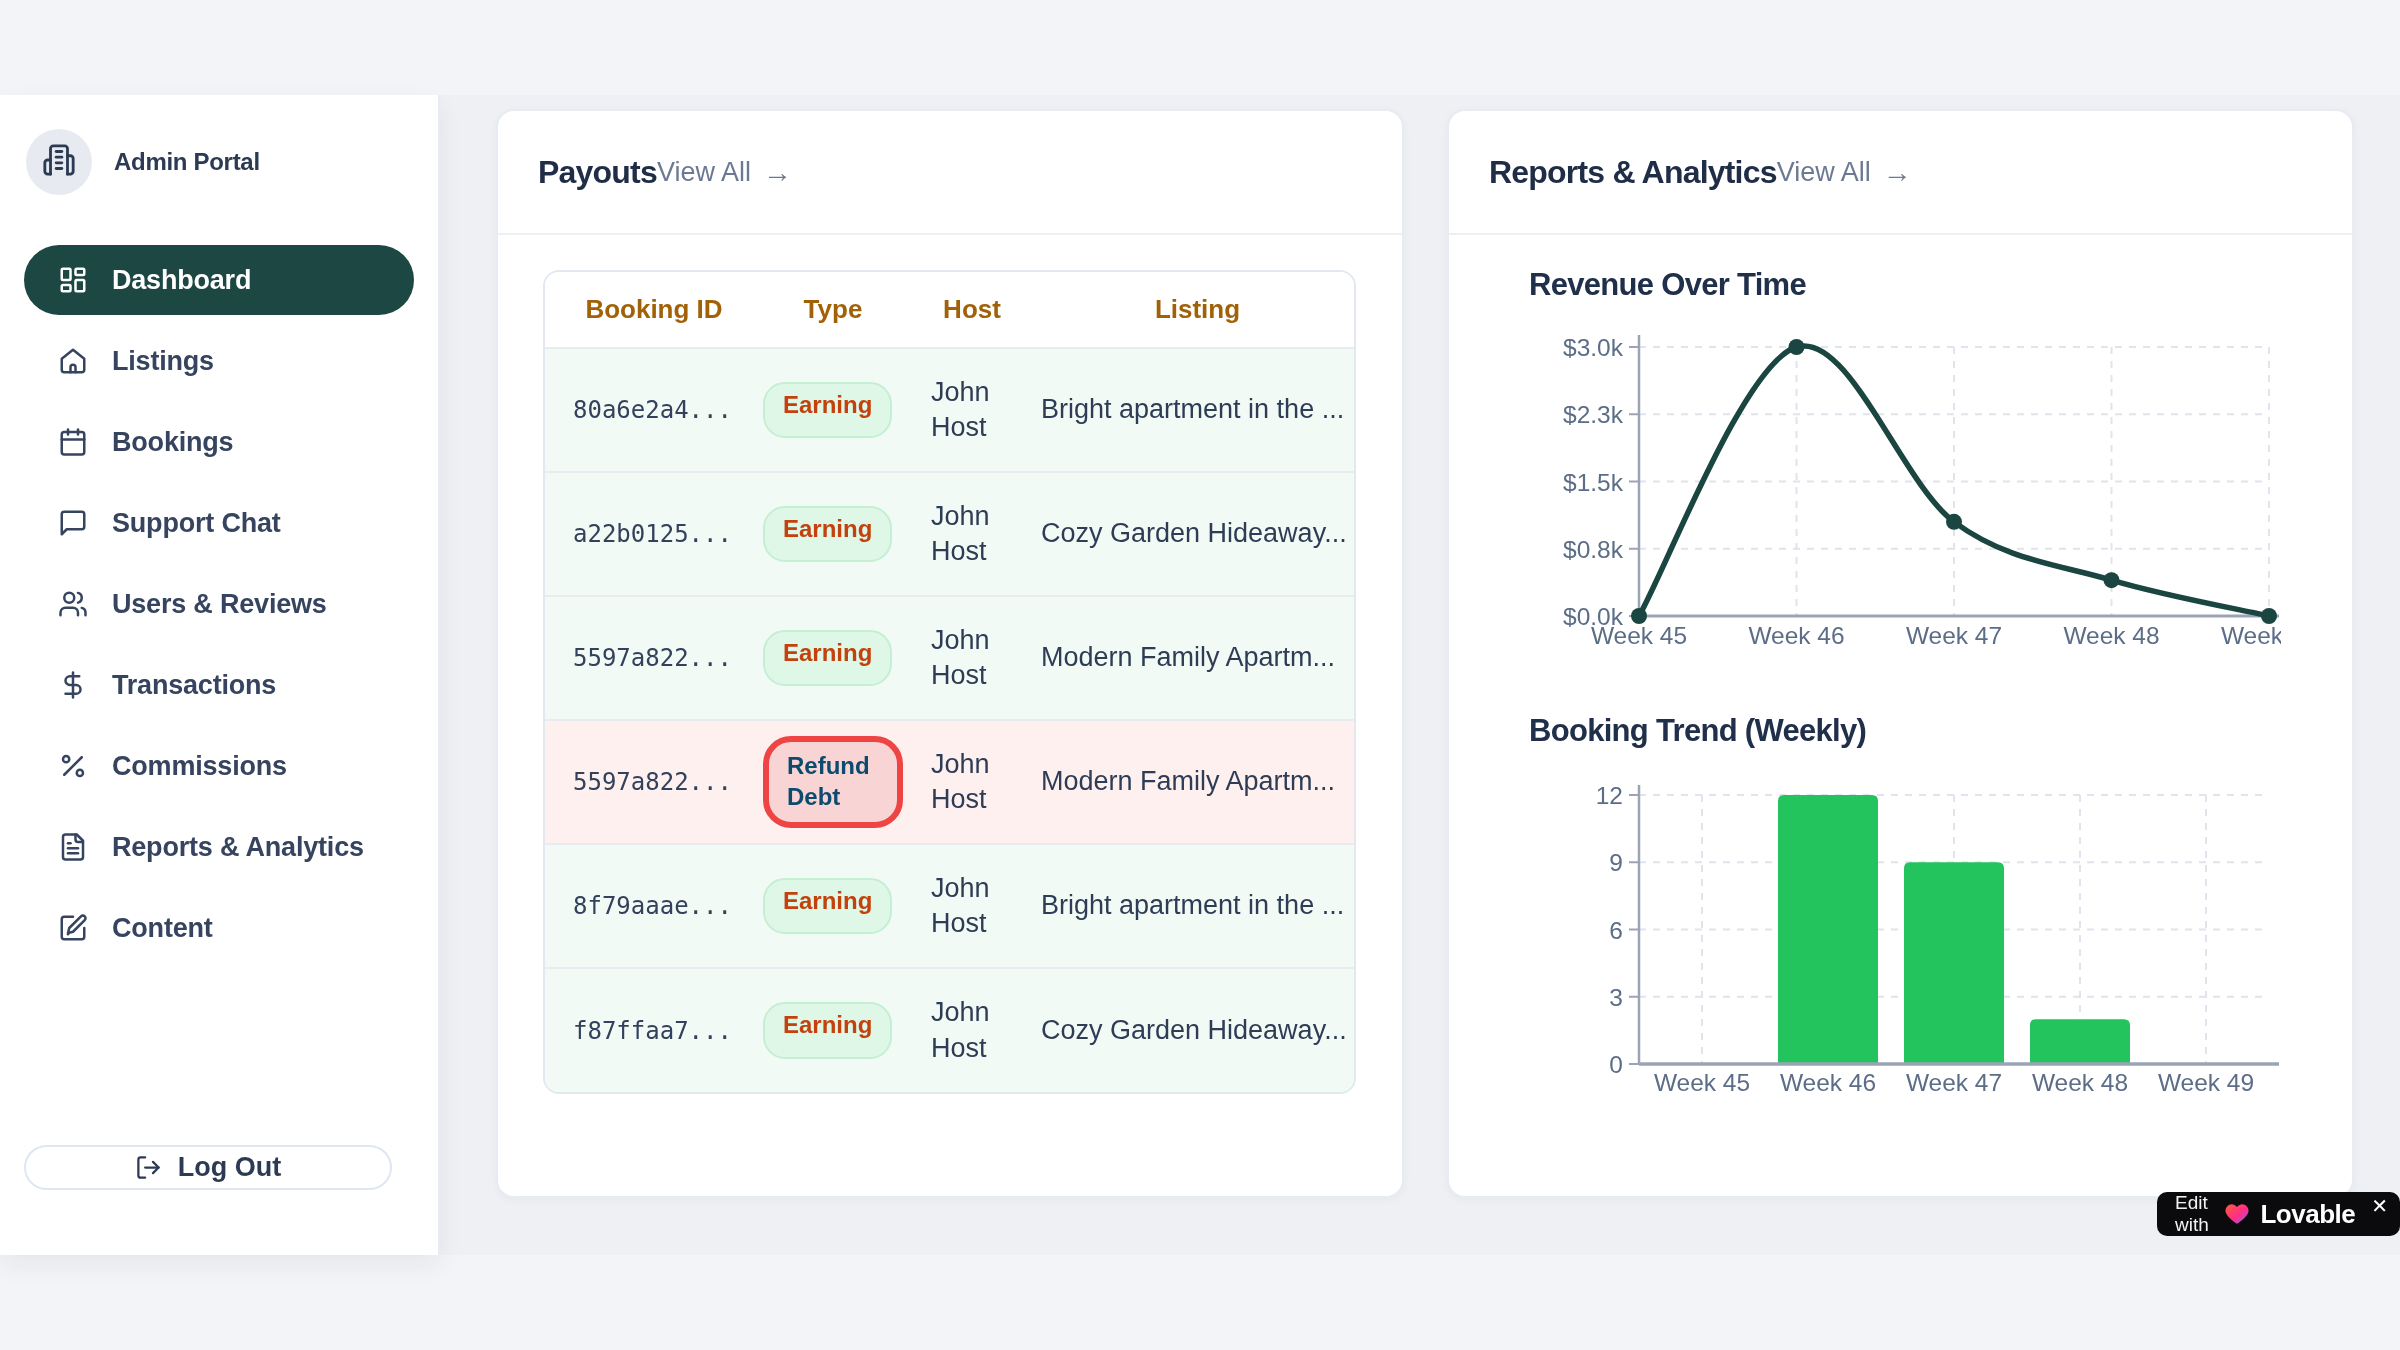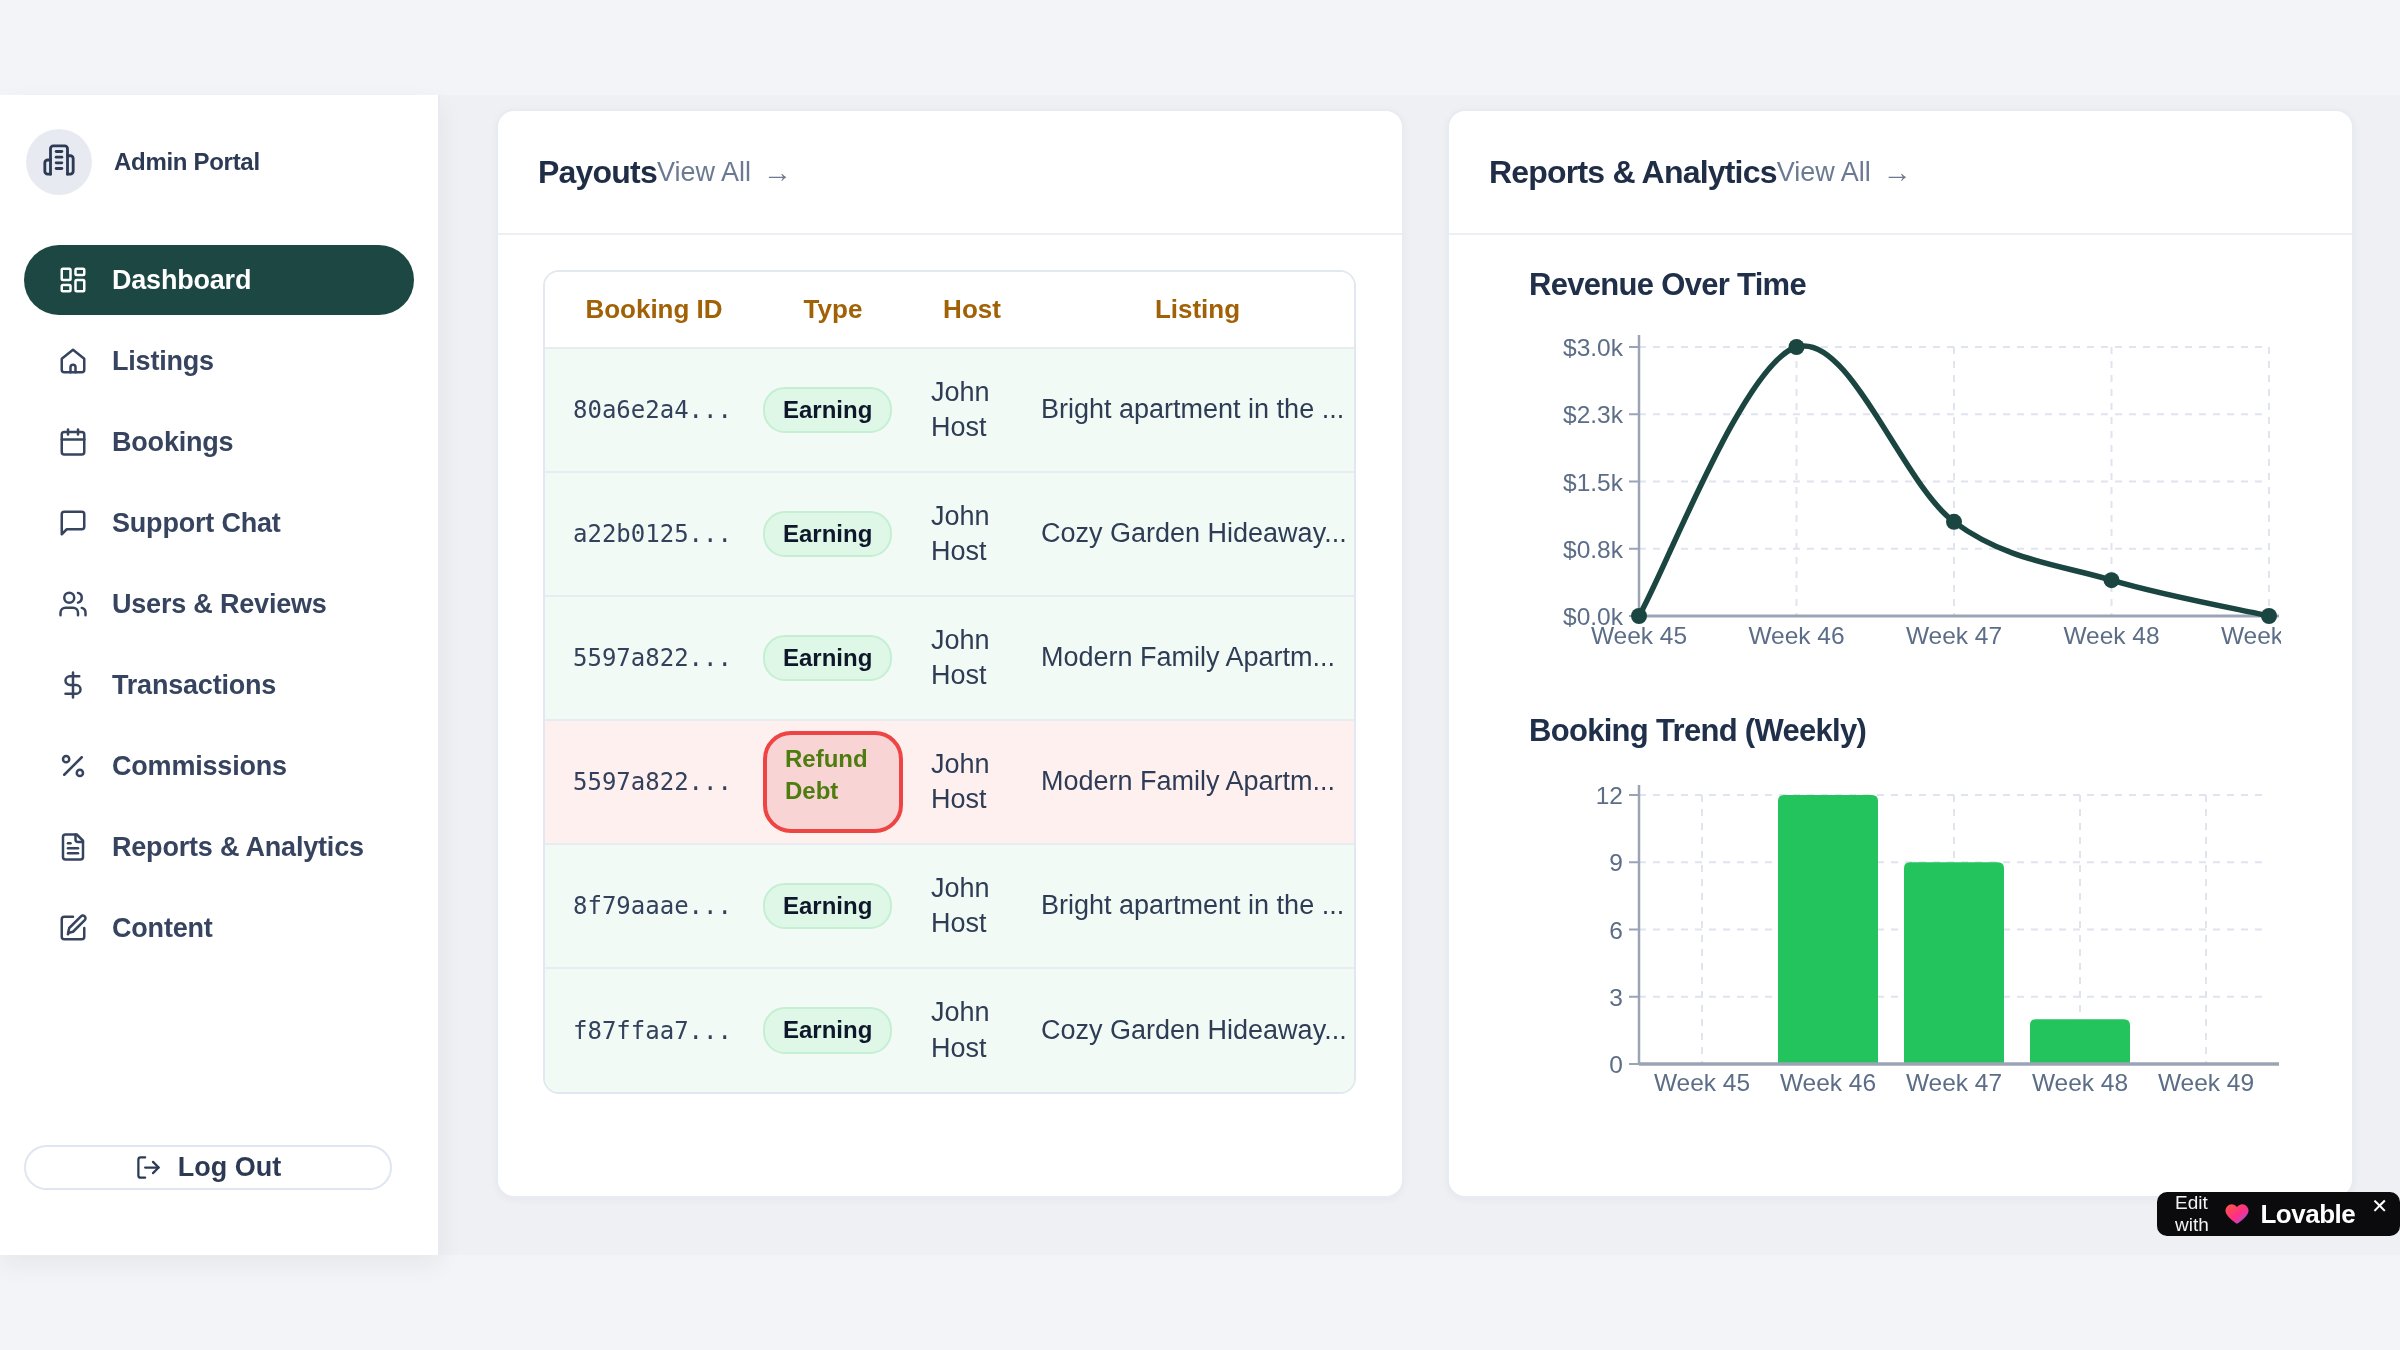--- a/index.html
+++ b/index.html
@@ -80,26 +80,26 @@
   tbody td { height:124px; padding-left:28px; vertical-align:middle; }
   tbody tr { border-top:2px solid #E8ECF1; cursor:pointer; }
   tbody tr:first-child { border-top:none; }
   tr.row-earning { background:#F1FAF4; }
   tr.row-refund  { background:#FDF0EF; }
   .cell-id { font-family:"DejaVu Sans Mono", monospace; font-size:24px; color:#33415C; }
   .cell-host, .cell-listing { font-size:27px; color:#2E3C55; line-height:1.3; }
   .cell-host { padding-right:8px; }
   .badge { display:inline-block; font-size:24px; font-weight:700; line-height:1.3; }
   .badge.earning {
-    background:#DFF7E7; border:2px solid #C4EFD3; color:#0f172a;
-    border-radius:22px; padding:5px 18px 6px;
+    background:#DFF7E7; border:2px solid #C4EFD3; color:#c2410c;
+    border-radius:22px; padding:5px 18px 16px;
   }
   .badge.refund {
-    background:#F9D4D4; border:4px solid #ef4444; color:#4d7c0f;
-    border-radius:28px; padding:8px 18px 23px;
+    background:#F9D4D4; border:6px solid #ef4444; color:#0c4a6e;
+    border-radius:28px; padding:8px 18px 10px;
   }
   
   .chart-title { position:absolute; left:80px; font-size:31px; font-weight:800; color:#20304A; letter-spacing:-0.7px; }
   #revenue-title { top:156px; }
   #booking-title { top:602px; }
   .chart-svg { position:absolute; left:108px; }
   #line-chart { top:216px; }
   #bar-chart  { top:671px; }
   .chart-svg text { font-family:"Liberation Sans", sans-serif; font-size:24.5px; font-weight:500; fill:#5C6D87; }
   

